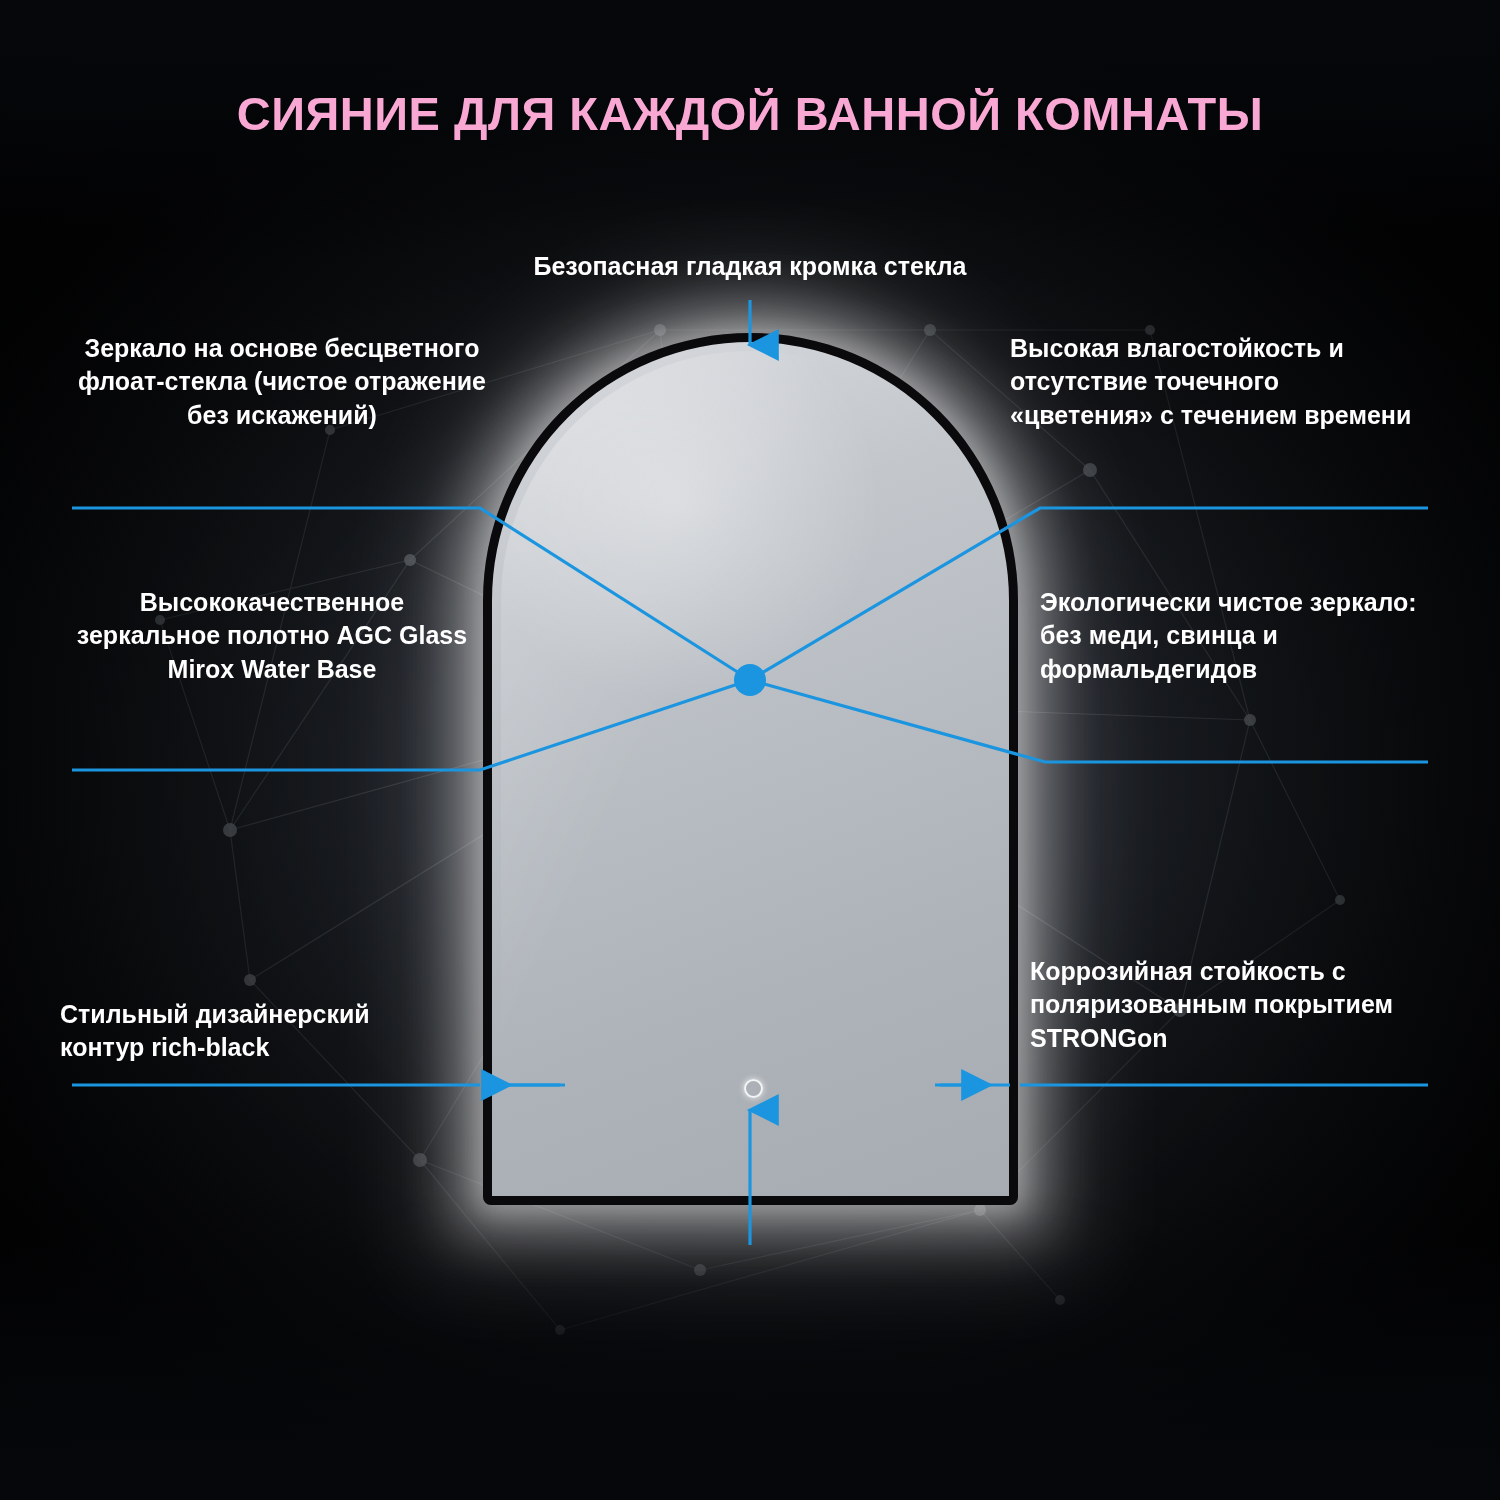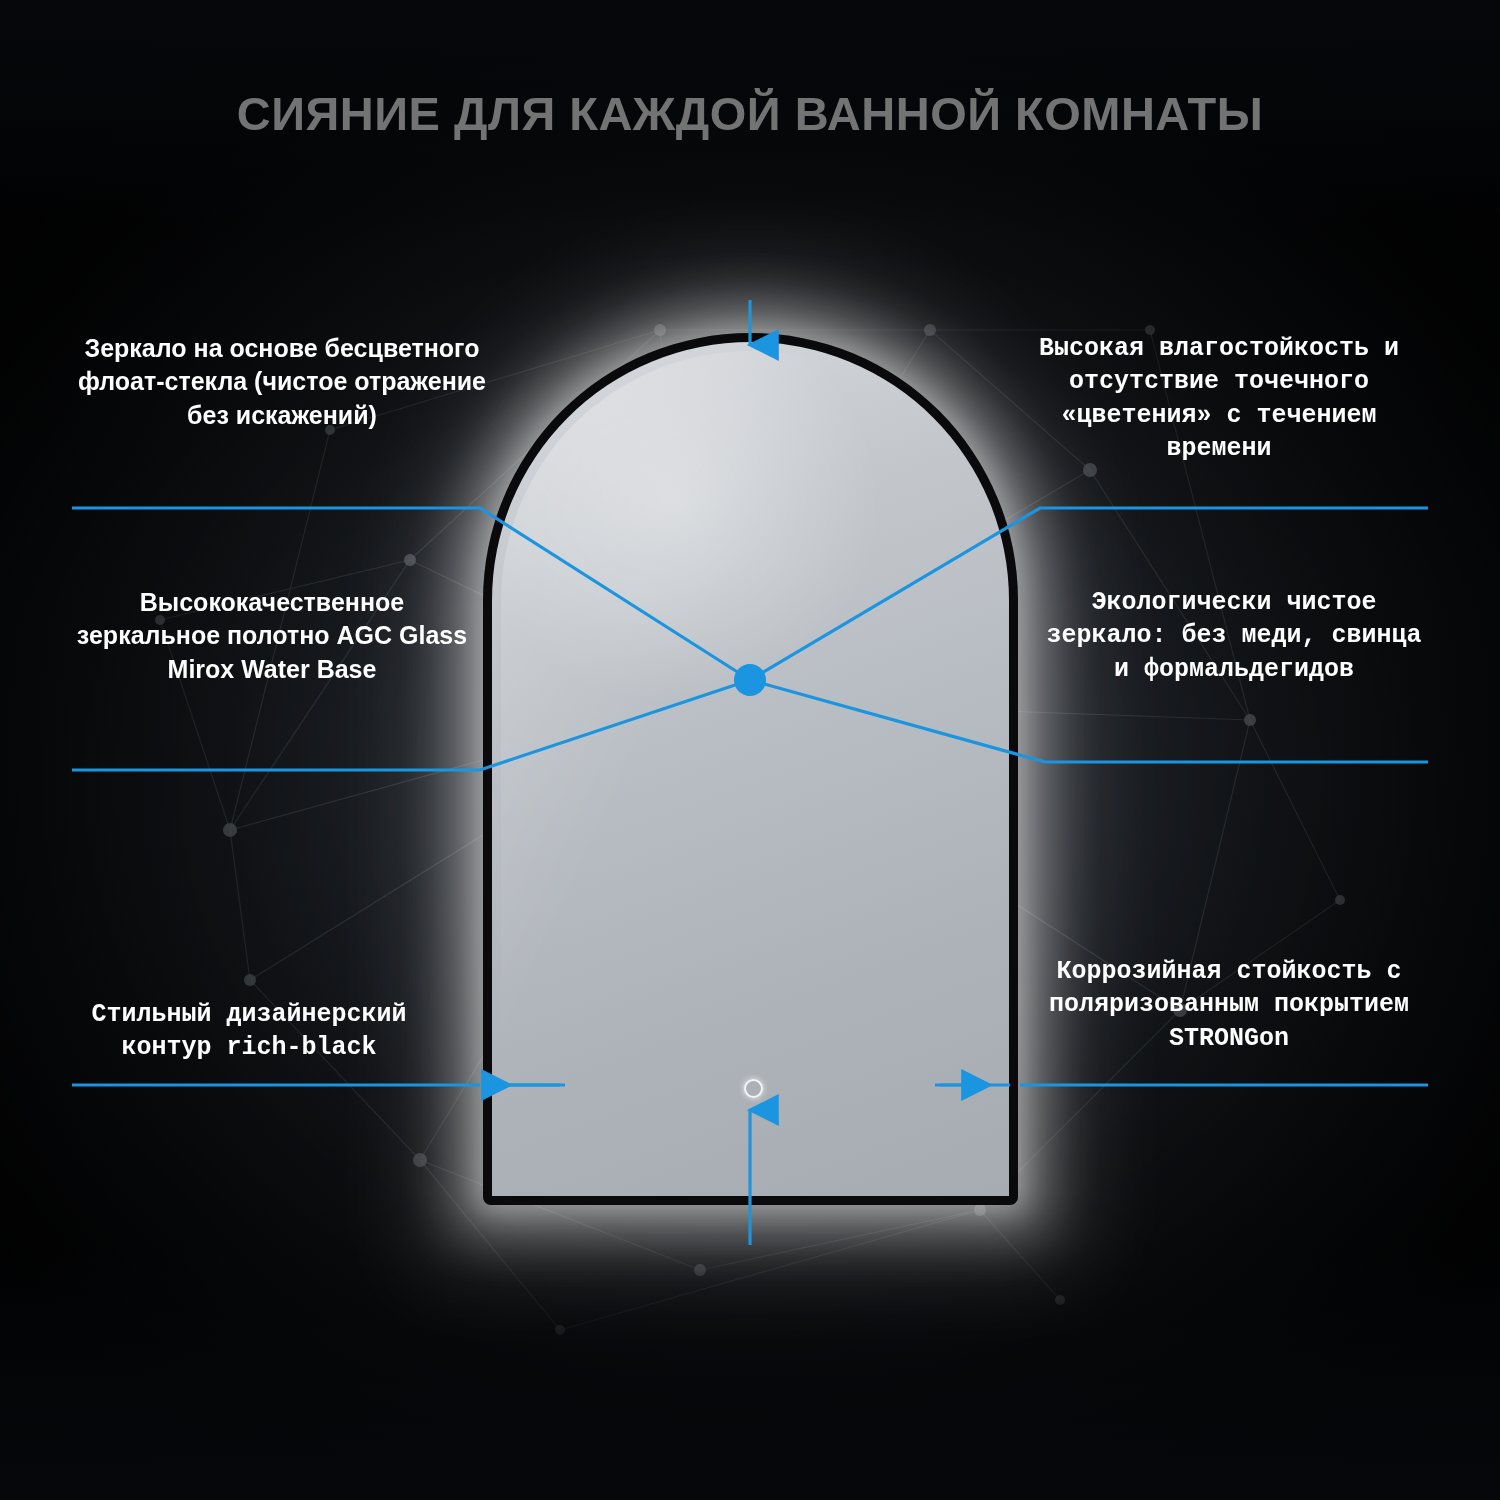--- a/index.html
+++ b/index.html
@@ -52,21 +52,21 @@
     background: linear-gradient(to top, #05070a 0%, rgba(5,7,10,0.7) 45%, rgba(5,7,10,0) 100%);
   }
 
   
   .title {
     position: absolute;
     top: 88px;
     left: 0;
     width: 1500px;
     text-align: center;
-    color: #737373;
+    color: #f9a8d4;
     font-size: 47px;
     font-weight: bold;
     letter-spacing: 0.5px;
     text-transform: uppercase;
     line-height: 1.1;
   }
 
   
   .mirror-wrap {
     position: absolute;
@@ -127,21 +127,21 @@
 
   
   .callout {
     position: absolute;
     color: #ffffff;
     font-size: 25px;
     font-weight: bold;
     line-height: 1.33;
   }
   .callout.left  { text-align: center; }
-  .callout.right { text-align: center; font-family: Liberation Mono, monospace; }
+  .callout.right { text-align: left; }
   .callout.center{ text-align: center; }
 
   svg.lines {
     position: absolute;
     inset: 0;
     width: 1500px;
     height: 1500px;
     pointer-events: none;
   }
 </style>
@@ -235,20 +235,21 @@
     </g>
     <circle cx="750" cy="680" r="16" fill="#1b95e0"></circle>
     <g stroke="#1b95e0" stroke-width="3.2" fill="none">
       <path d="M490,1085 L560,1085"></path>
       <path d="M1010,1085 L940,1085"></path>
     </g>
   </svg>
 
   <div class="title">СИЯНИЕ ДЛЯ КАЖДОЙ ВАННОЙ КОМНАТЫ</div>
 
+  <div class="callout center" style="left:430px; top:250px; width:640px;">Безопасная гладкая кромка стекла</div>
 
   <div class="callout left" style="left:72px; top:332px; width:420px;">Зеркало на основе бесцветного флоат-стекла (чистое отражение без искажений)</div>
 
   <div class="callout right" style="left:1010px; top:332px; width:418px;">Высокая влагостойкость и отсутствие точечного «цветения» с течением времени</div>
 
   <div class="callout left" style="left:72px; top:586px; width:400px;">Высококачественное зеркальное полотно AGC Glass Mirox Water Base</div>
 
   <div class="callout right" style="left:1040px; top:586px; width:388px;">Экологически чистое зеркало: без меди, свинца и формальдегидов</div>
 
   <div class="callout right" style="left:60px; top:998px; width:378px;">Стильный дизайнерский контур rich-black</div>

